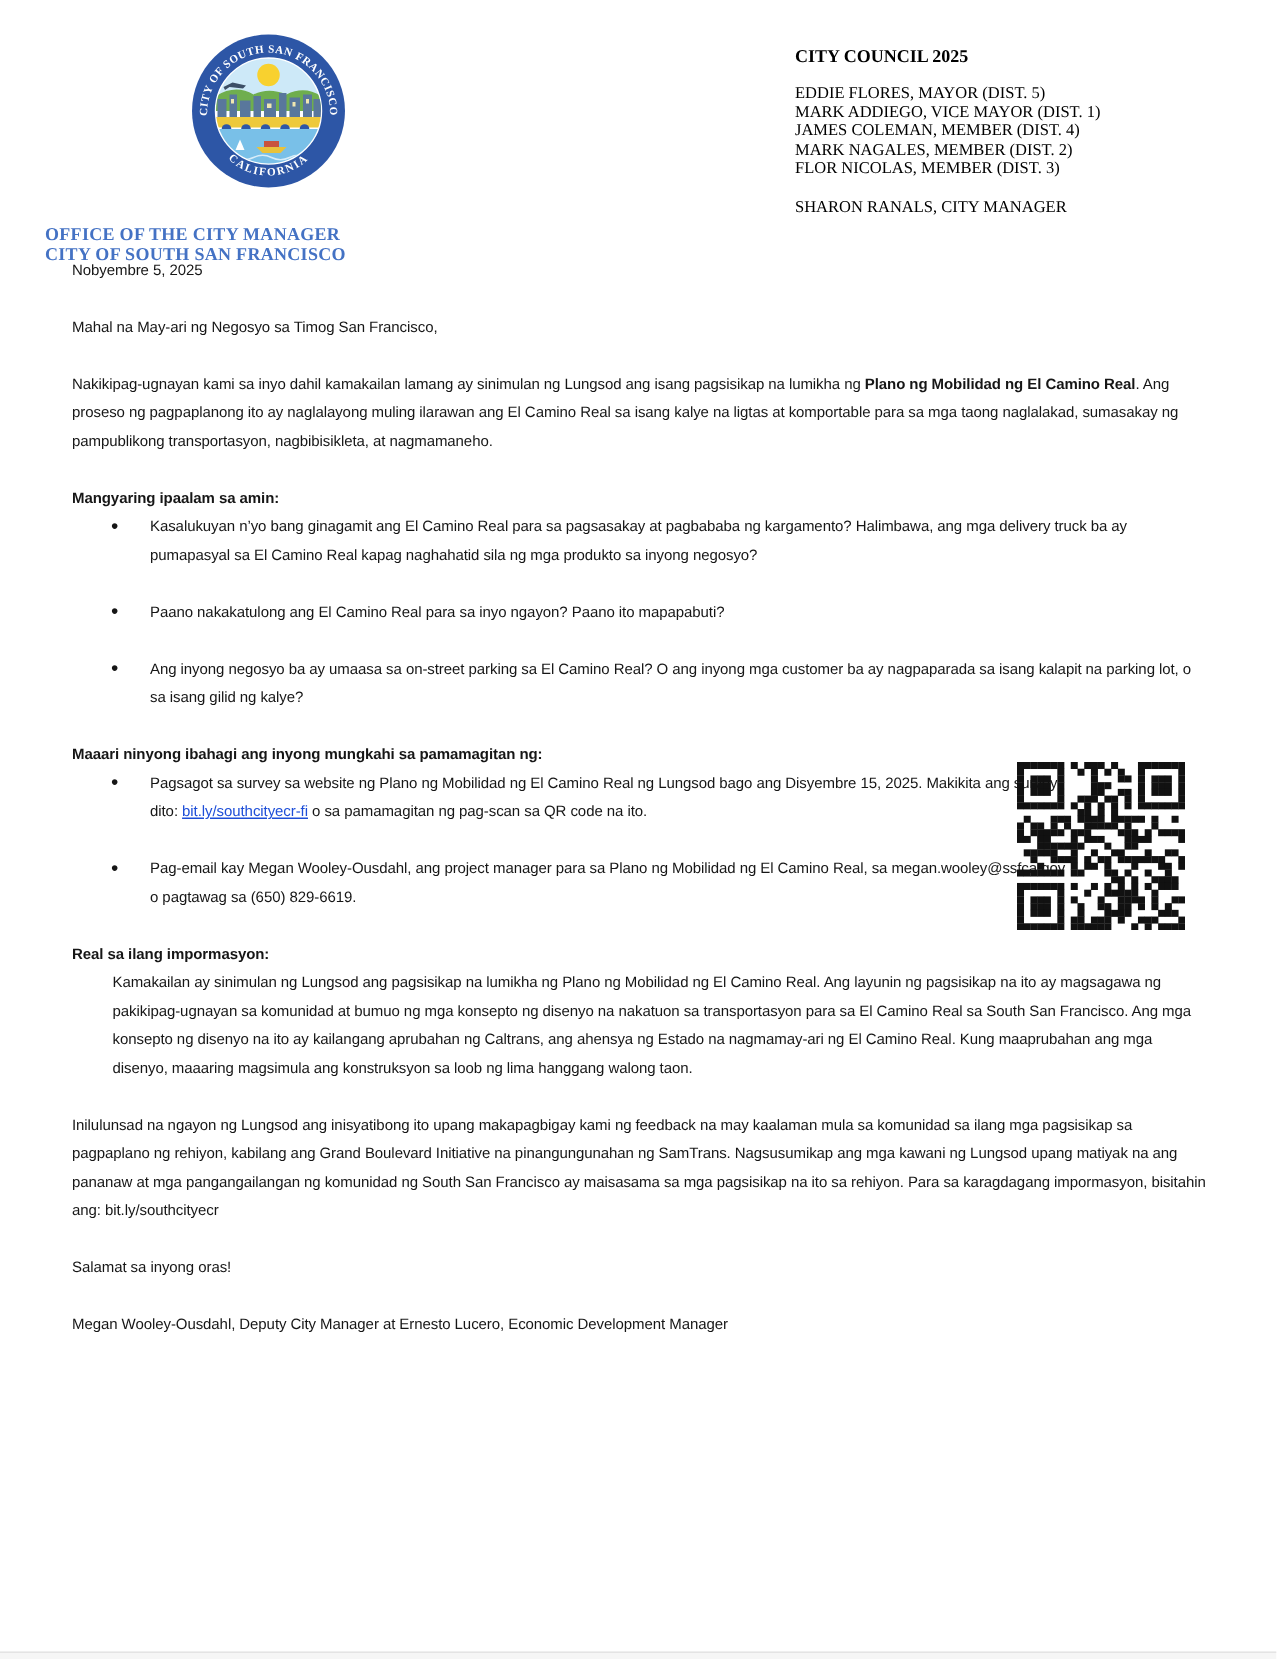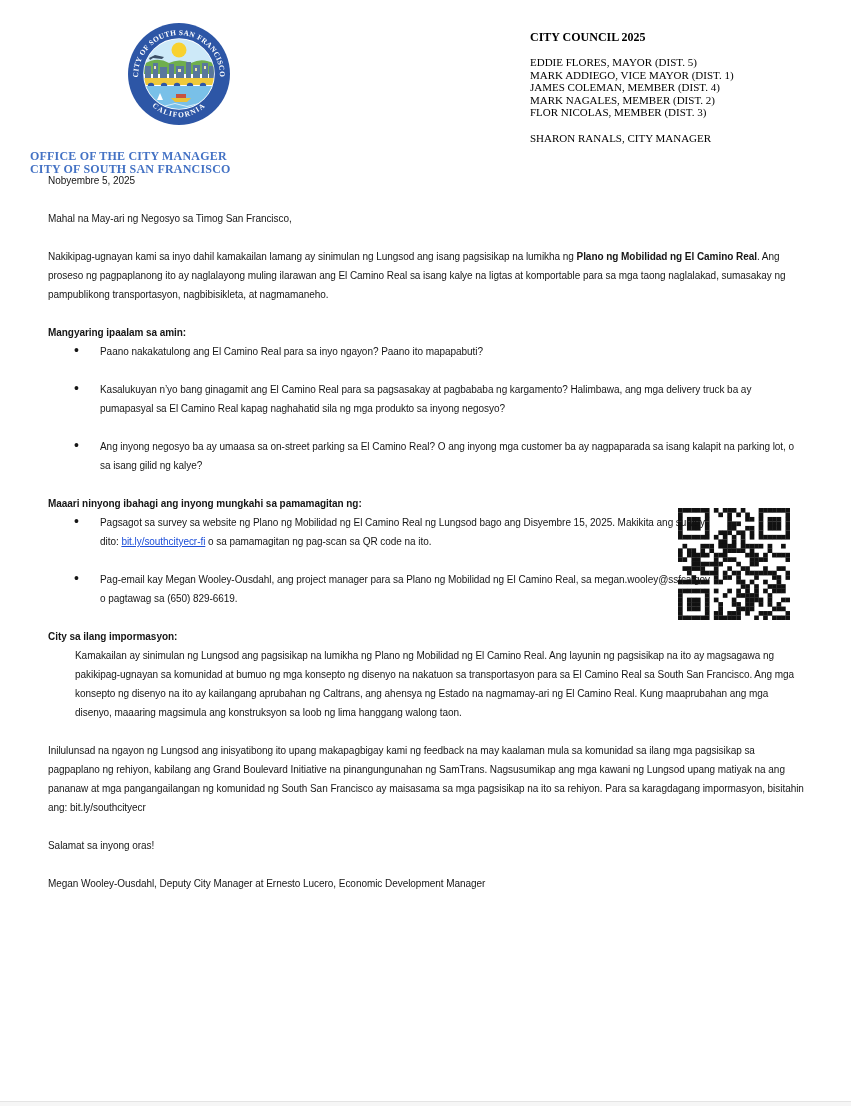--- a/index.html
+++ b/index.html
@@ -119,22 +119,22 @@
 
 <div class="main">
   <p class="first">Nobyembre 5, 2025</p>
   <p>Mahal na May-ari ng Negosyo sa Timog San Francisco,</p>
 
   <p><span>Nakikipag-ugnayan kami sa inyo dahil kamakailan lamang ay sinimulan ng Lungsod ang isang pagsisikap na lumikha ng </span><strong>Plano ng Mobilidad ng El Camino Real</strong><span>. Ang proseso ng pagpaplanong ito ay naglalayong muling ilarawan ang El Camino Real sa isang kalye na ligtas at komportable para sa mga taong naglalakad, sumasakay ng pampublikong transportasyon, nagbibisikleta, at nagmamaneho.</span></p>
 
 
   <p class="heading">Mangyaring ipaalam sa amin:</p>
   <ul>
+    <li>Kasalukuyan n’yo bang ginagamit ang El Camino Real para sa pagsasakay at pagbababa ng kargamento? Halimbawa, ang mga delivery truck ba ay pumapasyal sa El Camino Real kapag naghahatid sila ng mga produkto sa inyong negosyo?</li>
     <li>Paano nakakatulong ang El Camino Real para sa inyo ngayon? Paano ito mapapabuti?</li>
-    <li>Kasalukuyan n’yo bang ginagamit ang El Camino Real para sa pagsasakay at pagbababa ng kargamento? Halimbawa, ang mga delivery truck ba ay pumapasyal sa El Camino Real kapag naghahatid sila ng mga produkto sa inyong negosyo?</li>
     <li>Ang inyong negosyo ba ay umaasa sa on-street parking sa El Camino Real? O ang inyong mga customer ba ay nagpaparada sa isang kalapit na parking lot, o sa isang gilid ng kalye?</li>
   </ul>
 
   <div class="share-section">
     <p class="heading">Maaari ninyong ibahagi ang inyong mungkahi sa pamamagitan ng:</p>
     <ul class="narrow">
       <li><span>Pagsagot sa survey sa website ng Plano ng Mobilidad ng El Camino Real ng Lungsod bago ang Disyembre 15, 2025. Makikita ang survey dito: </span><a class="link">bit.ly/southcityecr-fi</a><span> o sa pamamagitan ng pag-scan sa QR code na ito.</span></li>
       <li>Pag-email kay Megan Wooley-Ousdahl, ang project manager para sa Plano ng Mobilidad ng El Camino Real, sa megan.wooley@ssfca.gov o pagtawag sa (650) 829-6619.</li>
     </ul>
     <div class="qr">
@@ -459,21 +459,21 @@
             <rect x="85.12" y="107.52000000000001" width="4.680000000000001" height="4.680000000000001"></rect>
             <rect x="94.08000000000001" y="107.52000000000001" width="4.680000000000001" height="4.680000000000001"></rect>
             <rect x="98.56" y="107.52000000000001" width="4.680000000000001" height="4.680000000000001"></rect>
             <rect x="103.04" y="107.52000000000001" width="4.680000000000001" height="4.680000000000001"></rect>
             <rect x="107.52000000000001" y="107.52000000000001" width="4.680000000000001" height="4.680000000000001"></rect>
           </g>
         </svg>
     </div>
   </div>
 
-  <p class="heading">City sa ilang impormasyon:</p>
+  <p class="heading">Real sa ilang impormasyon:</p>
   <p class="tight">Kamakailan ay sinimulan ng Lungsod ang pagsisikap na lumikha ng Plano ng Mobilidad ng El Camino Real. Ang layunin ng pagsisikap na ito ay magsagawa ng pakikipag-ugnayan sa komunidad at bumuo ng mga konsepto ng disenyo na nakatuon sa transportasyon para sa El Camino Real sa South San Francisco. Ang mga konsepto ng disenyo na ito ay kailangang aprubahan ng Caltrans, ang ahensya ng Estado na nagmamay-ari ng El Camino Real. Kung maaprubahan ang mga disenyo, maaaring magsimula ang konstruksyon sa loob ng lima hanggang walong taon.</p>
 
   <p>Inilulunsad na ngayon ng Lungsod ang inisyatibong ito upang makapagbigay kami ng feedback na may kaalaman mula sa komunidad sa ilang mga pagsisikap sa pagpaplano ng rehiyon, kabilang ang Grand Boulevard Initiative na pinangungunahan ng SamTrans. Nagsusumikap ang mga kawani ng Lungsod upang matiyak na ang pananaw at mga pangangailangan ng komunidad ng South San Francisco ay maisasama sa mga pagsisikap na ito sa rehiyon. Para sa karagdagang impormasyon, bisitahin ang: bit.ly/southcityecr</p>
 
   <p>Salamat sa inyong oras!</p>
 
   <p>Megan Wooley-Ousdahl, Deputy City Manager at Ernesto Lucero, Economic Development Manager</p>
 </div>
 
 <div class="page-edge"></div>

